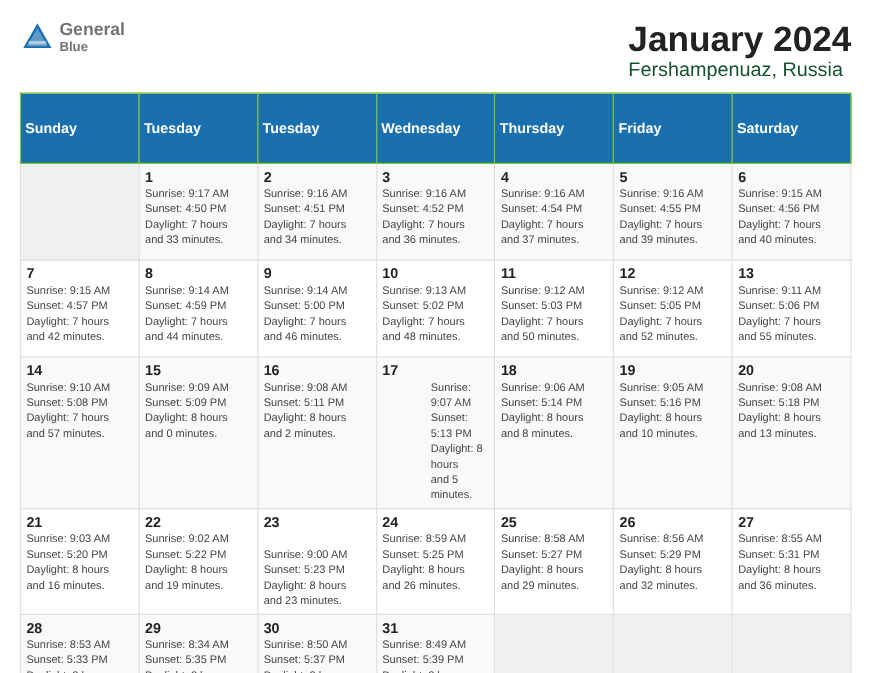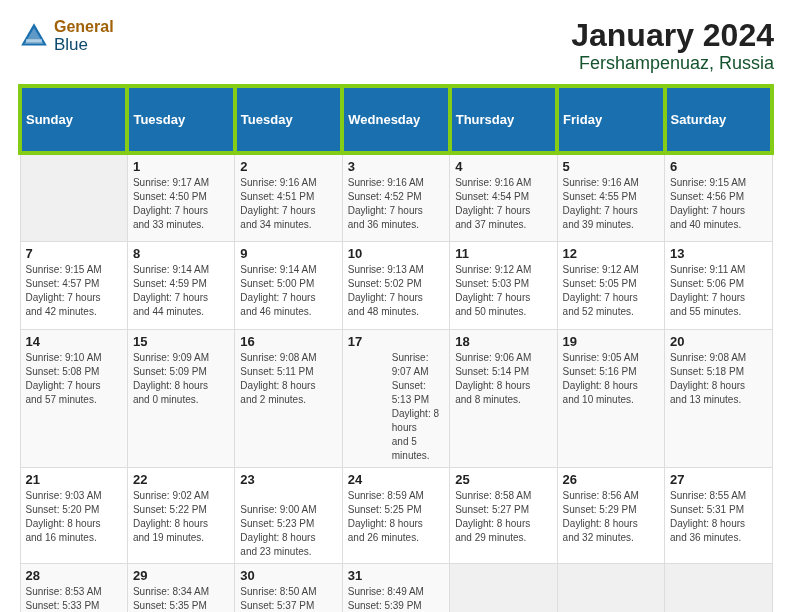--- a/index.html
+++ b/index.html
@@ -29,33 +29,32 @@
       gap: 4px;
     }
     .logo-text {
       display: flex;
       flex-direction: column;
       line-height: 1.1;
     }
     .logo-general {
       font-size: 16px;
       font-weight: bold;
-      color: #a16207;
+      color: #737373;
     }
     .logo-blue {
-      font-size: 17px;
-      font-weight: normal;
-      color: #0c4a6e;
+      font-size: 12px;
+      font-weight: bold;
+      color: #737373;
     }
     .logo-icon {
       width: 32px;
       height: 32px;
     }
     .title-block {
-      text-align: right;
     }
     .main-title {
       font-size: 32px;
       font-weight: bold;
       color: #222;
       line-height: 1.1;
     }
     .subtitle {
       font-size: 18px;
       color: #14532d;
@@ -67,21 +66,21 @@
       width: 100%;
       table-layout: fixed;
     }
     .calendar thead tr th {
       background: #1a6faf;
       color: #fff;
       font-size: 13px;
       font-weight: bold;
       padding: 24px 4px;
       text-align: left;
-      border: 4px solid #84cc16;
+      border: 1px solid #84cc16;
     }
     .calendar tbody tr td {
       vertical-align: top;
       border: 1px solid #ddd;
       padding: 4px 5px;
       font-size: 10.5px;
       color: #333;
       height: 88px;
       background: #fff;
     }

